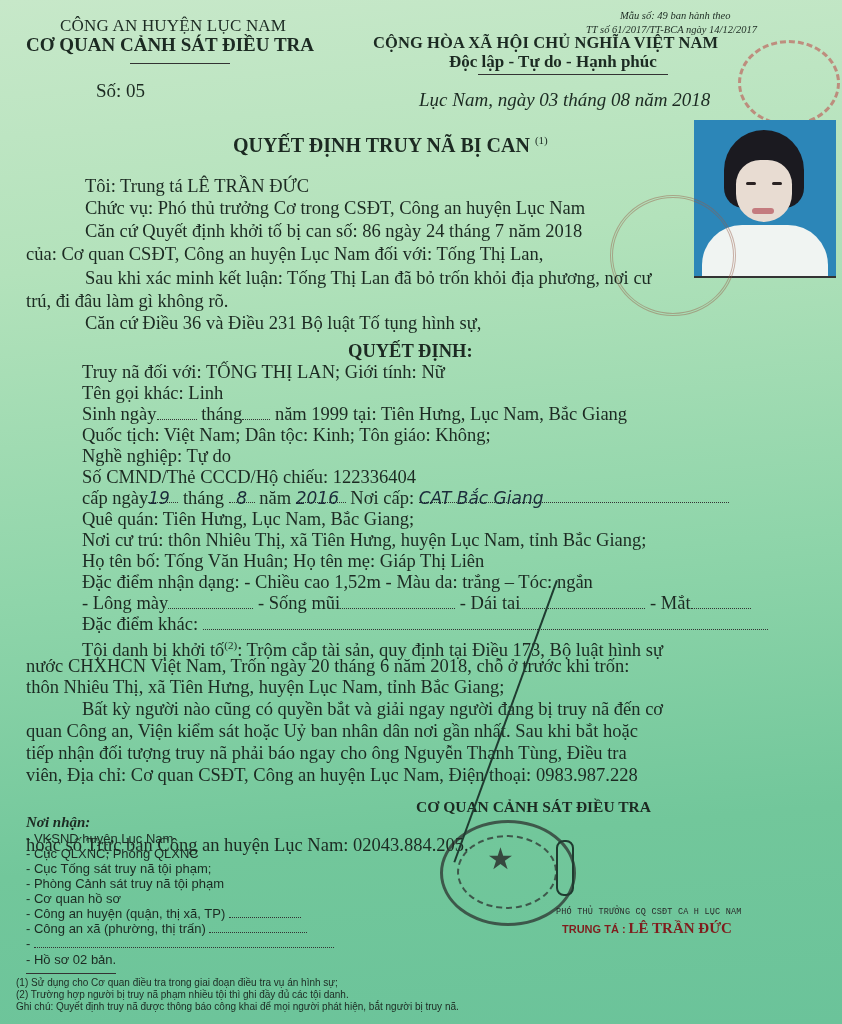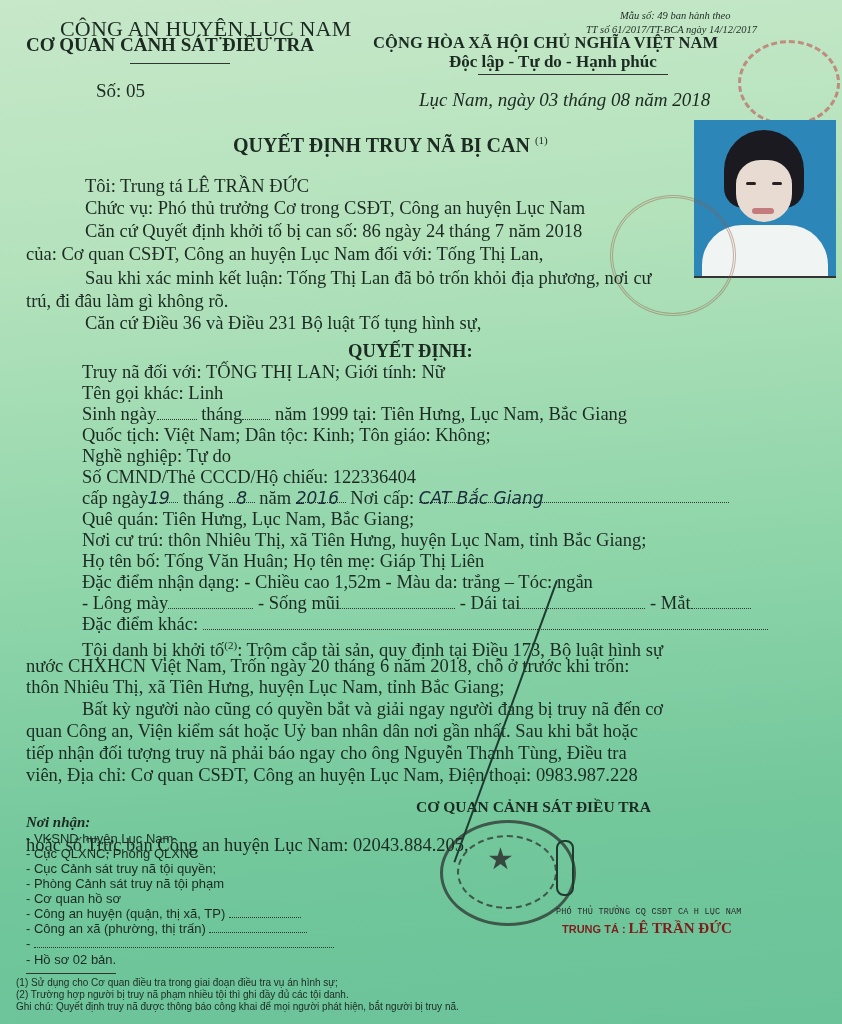--- a/index.html
+++ b/index.html
@@ -3,21 +3,21 @@
 <meta charset="utf-8">
 <style>
   html, body { margin: 0; padding: 0; }
   body {
     width: 842px; height: 1024px; overflow: hidden; position: relative;
     background: linear-gradient(175deg, #c7e8c9 0%, #b3e2bb 25%, #8fd5aa 55%, #72c79b 80%, #6bc39a 100%);
     font-family: "Liberation Serif", "DejaVu Serif", serif;
     color: #1c2a22;
   }
   .abs { position: absolute; white-space: nowrap; }
-  .hdr-left-1 { left: 60px; top: 16px; font-size: 22px; letter-spacing: 0.2px; }
+  .hdr-left-1 { left: 60px; top: 16px; font-size: 17px; letter-spacing: 0.2px; }
   .hdr-left-2 { left: 26px; top: 34px; font-size: 19px; font-weight: bold; }
   .ul-left { left: 130px; top: 63px; width: 100px; height: 1px; background: #333; }
   .so { left: 96px; top: 80px; font-size: 19px; }
   .form-note-1 { left: 620px; top: 10px; font-size: 10.5px; font-style: italic; }
   .form-note-2 { left: 586px; top: 24px; font-size: 10.5px; font-style: italic; }
   .hdr-right-1 { left: 373px; top: 33px; font-size: 16.5px; font-weight: bold; letter-spacing: 0.1px; }
   .hdr-right-2 { left: 449px; top: 52px; font-size: 17px; font-weight: bold; }
   .ul-right { left: 478px; top: 74px; width: 190px; height: 1px; background: #333; }
   .date { left: 419px; top: 89px; font-size: 19px; font-style: italic; }
   .title { left: 233px; top: 134px; font-size: 20px; font-weight: bold; }
@@ -146,21 +146,21 @@
 <div class="abs body-line" style="left:26px; top:677px;">thôn Nhiêu Thị, xã Tiên Hưng, huyện Lục Nam, tỉnh Bắc Giang;</div>
 <div class="abs body-line" style="left:82px; top:699px;">Bất kỳ người nào cũng có quyền bắt và giải ngay người đang bị truy nã đến cơ</div>
 <div class="abs body-line" style="left:26px; top:721px;">quan Công an, Viện kiểm sát hoặc Uỷ ban nhân dân nơi gần nhất. Sau khi bắt hoặc</div>
 <div class="abs body-line" style="left:26px; top:743px;">tiếp nhận đối tượng truy nã phải báo ngay cho ông Nguyễn Thanh Tùng, Điều tra</div>
 <div class="abs body-line" style="left:26px; top:765px;">viên, Địa chỉ: Cơ quan CSĐT, Công an huyện Lục Nam, Điện thoại: 0983.987.228</div>
 <div class="abs body-line" style="left:26px; top:787px;margin-top:48px;">hoặc số Trực ban Công an huyện Lục Nam: 02043.884.205.</div>
 
 <div class="abs recv-title">Nơi nhận:</div>
 <div class="abs recv" style="top:831px">- VKSND huyện Lục Nam</div>
 <div class="abs recv" style="top:846px">- Cục QLXNC, Phòng QLXNC</div>
-<div class="abs recv" style="top:861px">- Cục Cảnh sát truy nã tội quyền;</div>
+<div class="abs recv" style="top:861px">- Cục Tống sát truy nã tội phạm;</div>
 <div class="abs recv" style="top:876px">- Phòng Cảnh sát truy nã tội phạm</div>
 <div class="abs recv" style="top:891px">- Cơ quan hồ sơ</div>
 <div class="abs recv" style="top:906px">
   <span>- Công an huyện (quận, thị xã, TP)</span>
   <span class="dots" style="width:72px; height:10px"></span>
 </div>
 <div class="abs recv" style="top:921px">
   <span>- Công an xã (phường, thị trấn)</span>
   <span class="dots" style="width:98px; height:10px"></span>
 </div>

